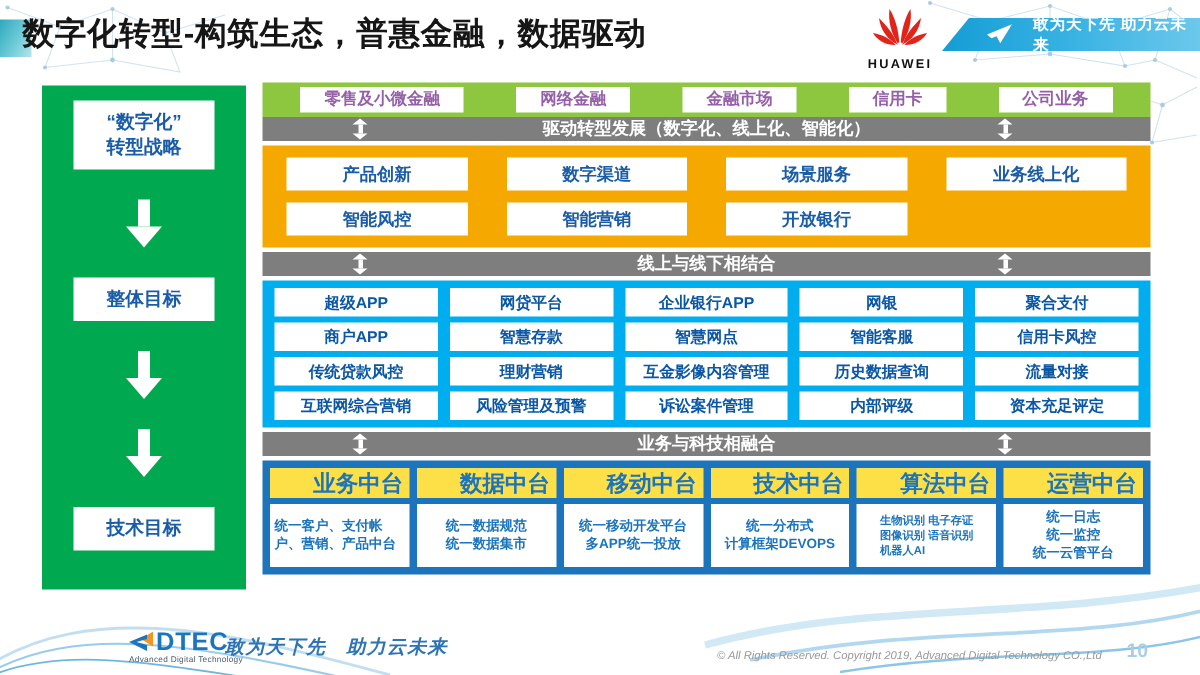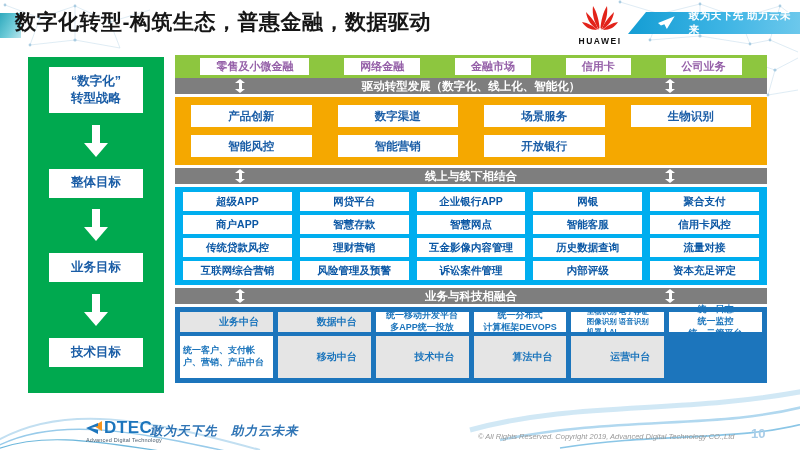--- a/index.html
+++ b/index.html
@@ -55,22 +55,22 @@
     grid-template-columns:repeat(4,1fr); gap:8px 26px; padding:8px 16px; }
   .yellow-grid .ybox { background:#fff; display:flex; align-items:center; justify-content:center;
     color:#1A5DA6; font-size:11.5px; font-weight:bold; }
   .blue-grid { margin-top:3px; height:98px; background:#00AEEF; display:grid;
     grid-template-columns:repeat(5,1fr); gap:4px 8px; padding:5px 8px; }
   .blue-grid .bbox { background:#fff; display:flex; align-items:center; justify-content:center;
     color:#0B57A4; font-size:10.5px; font-weight:bold; white-space:nowrap; }
   .dark-grid { margin-top:3px; height:76px; background:#1C75BC; display:grid;
     grid-template-columns:repeat(6,1fr); grid-template-rows:20px 1fr; gap:4px 5px;
     padding:5px; grid-auto-flow:column; }
-  .dark-grid .dhead { background:#e5e5e5; display:flex; align-items:center; justify-content:center;
-    color:#1C75BC; font-size:10px; font-weight:bold;padding-left:25px; }
+  .dark-grid .dhead { background:#fde047; display:flex; align-items:center; justify-content:center;
+    color:#1C75BC; font-size:15px; font-weight:bold;padding-left:25px; }
   .dark-grid .dbody { background:#fff; display:flex; align-items:center; justify-content:center;
     color:#1C75BC; font-size:9px; font-weight:bold; line-height:1.3; text-align:center;
     white-space:pre-line; padding:1px 3px; }
   .dark-grid .dbody.left { text-align:left; justify-content:flex-start; }
   .dark-grid .dbody.tiny { font-size:7.5px; text-align:left; }
   
   .dtec { position:absolute; left:86px; top:418px; z-index:2; width:80px; }
   .dtec-row { display:flex; align-items:center; }
   .dtec-word { font-size:17px; font-weight:bold; color:#1C75BC; letter-spacing:0.5px; }
   .dtec-sub { font-size:5.5px; color:#4a5b6b; margin-top:-1px; letter-spacing:0.2px; }
@@ -148,21 +148,20 @@
 转型战略</div>
   <div class="down-arrow">
       <div class="bar"></div>
       <div class="head"></div>
     </div>
   <div class="side-box small">整体目标</div>
   <div class="down-arrow">
       <div class="bar"></div>
       <div class="head"></div>
     </div>
-  <div class="side-box small">业务目标</div>
   <div class="down-arrow">
       <div class="bar"></div>
       <div class="head"></div>
     </div>
   <div class="side-box small">技术目标</div>
 </div>
 
 <div class="main">
 
   <div class="green-row">
@@ -184,21 +183,21 @@
         <div class="t"></div>
         <div class="m"></div>
         <div class="b"></div>
       </div>
   </div>
 
   <div class="yellow-grid">
     <div class="ybox">产品创新</div>
     <div class="ybox">数字渠道</div>
     <div class="ybox">场景服务</div>
-    <div class="ybox">生物识别</div>
+    <div class="ybox">业务线上化</div>
     <div class="ybox">智能风控</div>
     <div class="ybox">智能营销</div>
     <div class="ybox">开放银行</div>
   </div>
 
   <div class="gray-band" style="margin-top:3px">
     <span>线上与线下相结合</span>
     <div class="updown pos-l">
         <div class="t"></div>
         <div class="m"></div>
@@ -245,20 +244,22 @@
         <div class="t"></div>
         <div class="m"></div>
         <div class="b"></div>
       </div>
   </div>
 
   <div class="dark-grid">
     <div class="dhead">业务中台</div>
     <div class="dbody left">统一客户、支付帐户、营销、产品中台</div>
     <div class="dhead">数据中台</div>
+    <div class="dbody">统一数据规范
+统一数据集市</div>
     <div class="dhead">移动中台</div>
     <div class="dbody">统一移动开发平台
 多APP统一投放</div>
     <div class="dhead">技术中台</div>
     <div class="dbody">统一分布式
 计算框架DEVOPS</div>
     <div class="dhead">算法中台</div>
     <div class="dbody tiny">生物识别 电子存证
 图像识别 语音识别
 机器人AI</div>

